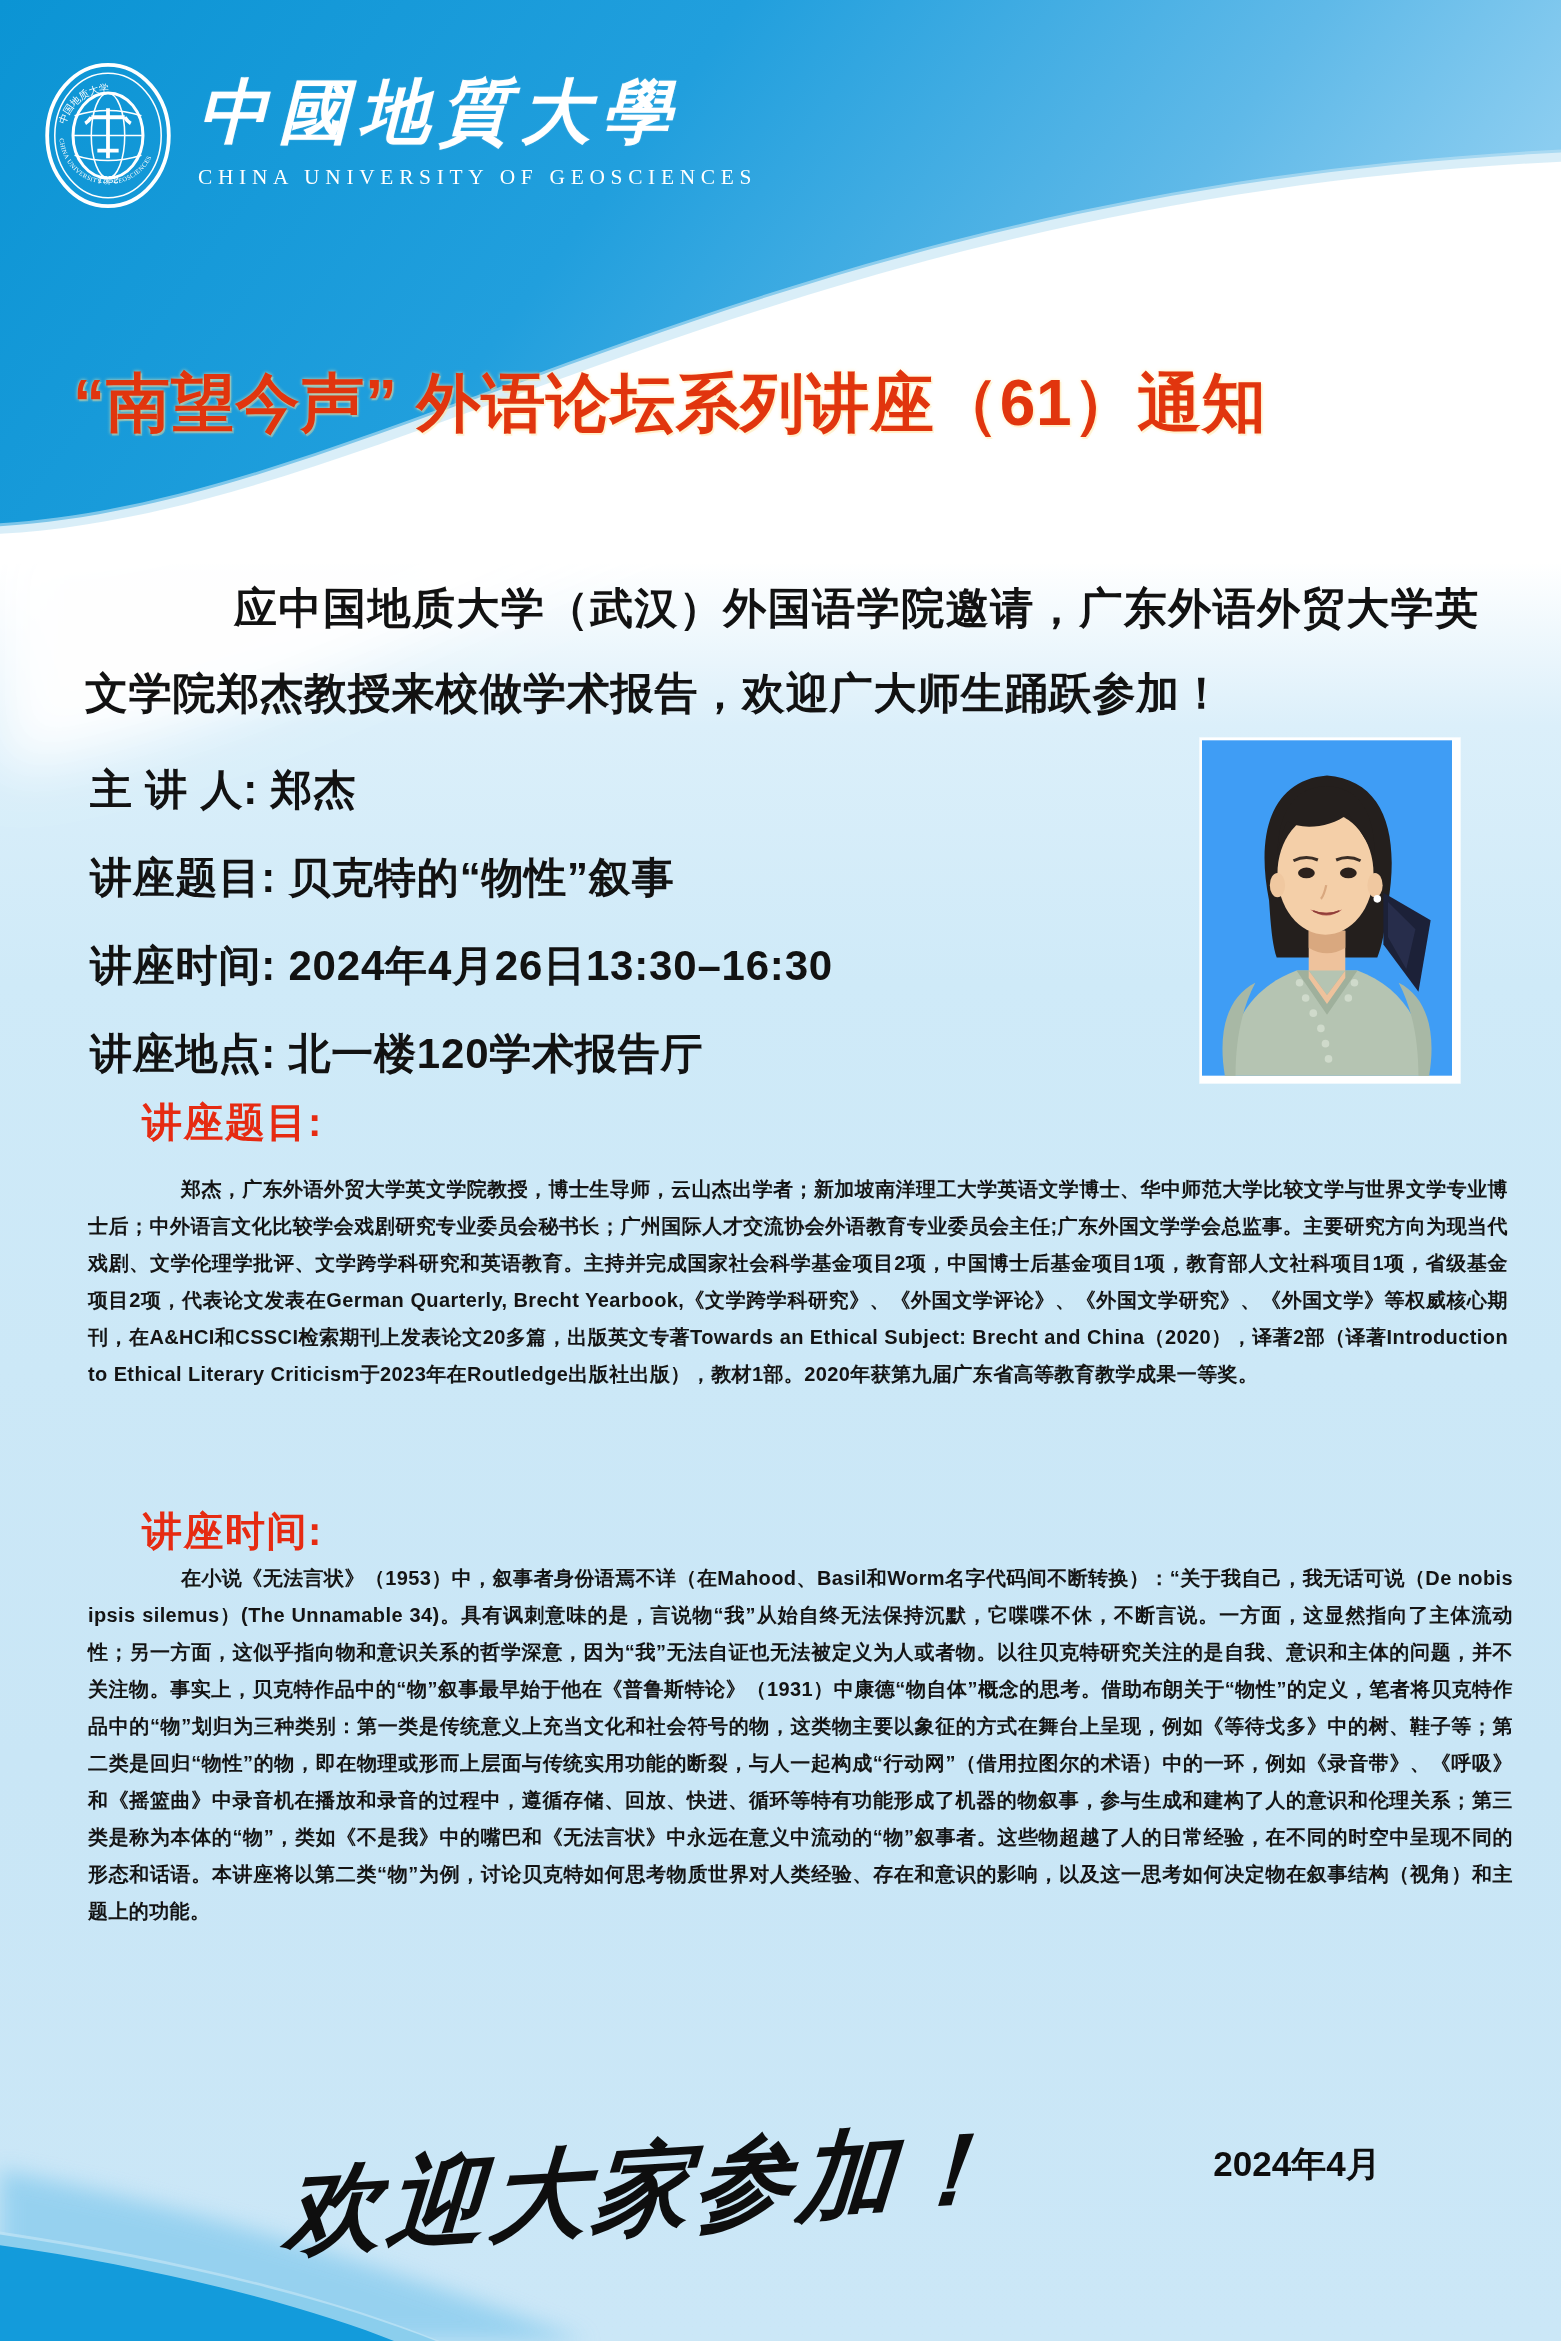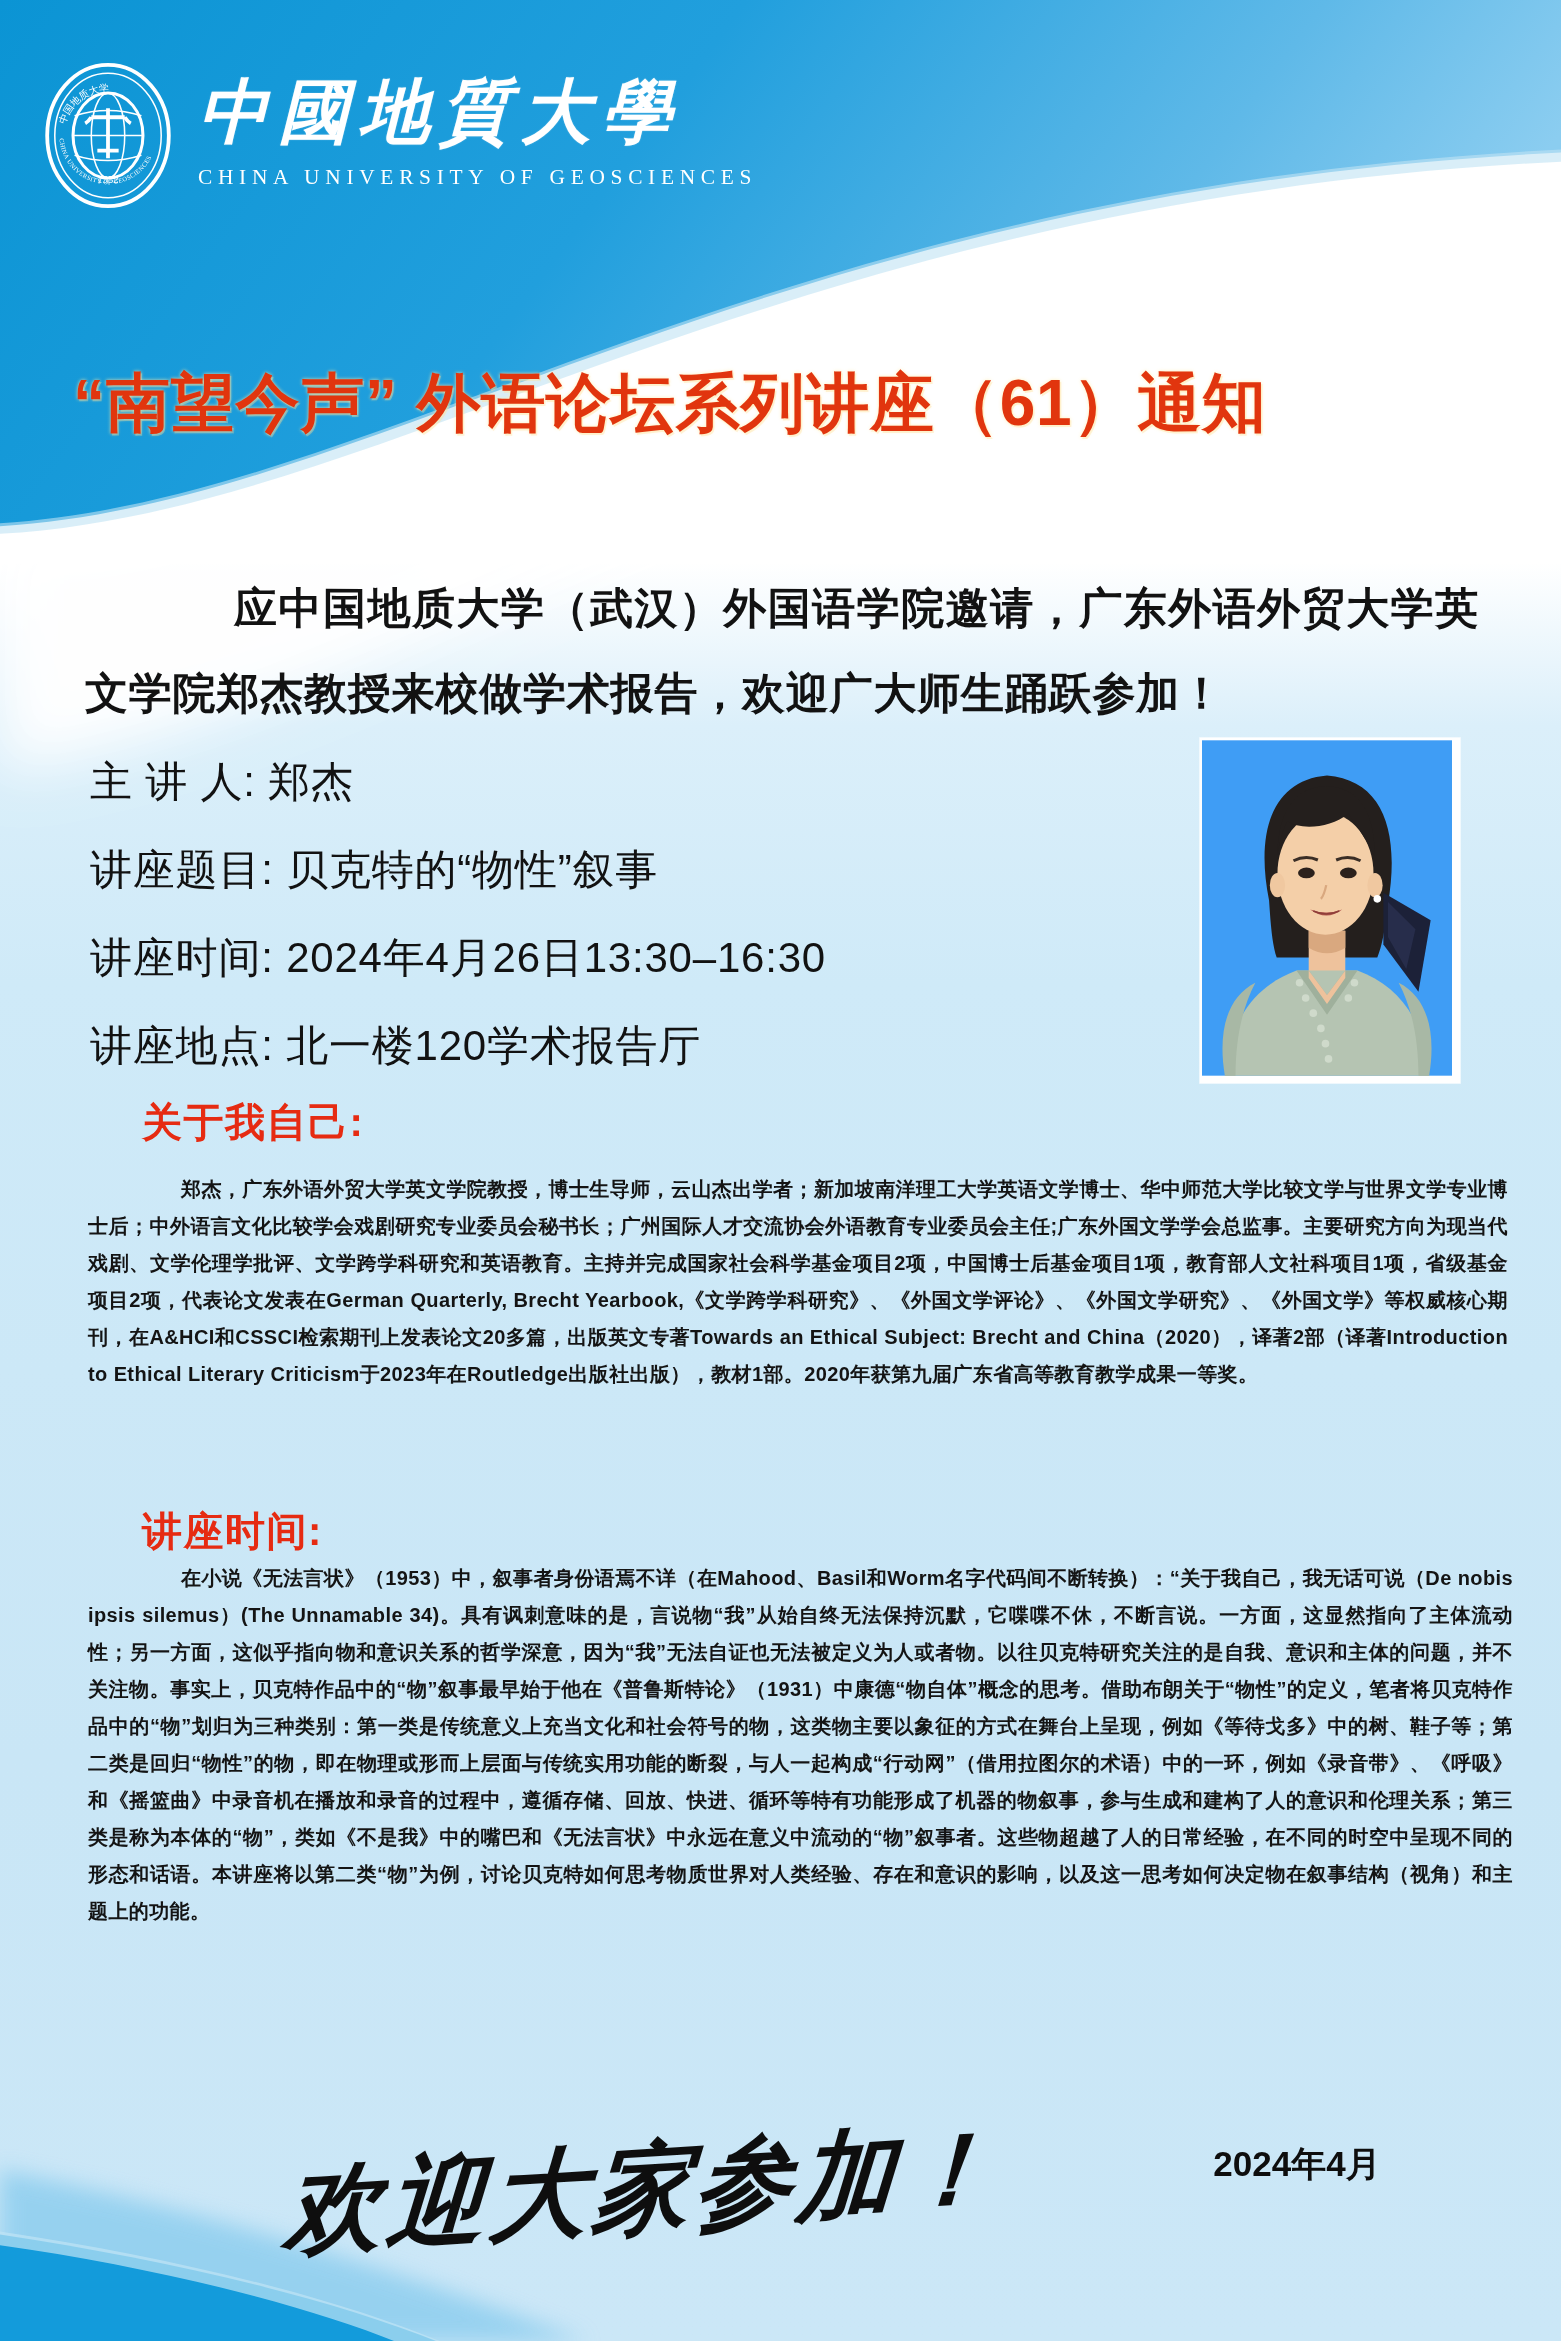--- a/index.html
+++ b/index.html
@@ -21,21 +21,21 @@
   
   .main-title{position:absolute;left:0;top:360px;width:1340px;text-align:center;margin:0;
     font-size:64px;font-weight:900;color:#e1350e;letter-spacing:0.8px;white-space:nowrap;
     text-shadow:0 0 3.8px rgba(255,236,170,.85),1.5px 1.5px 0 rgba(255,220,150,.35);}
   
   .intro{position:absolute;left:85px;top:566px;width:1394px;margin:0;
     font-size:43px;font-weight:bold;color:#121212;line-height:85px;
     text-align:justify;text-indent:149px;letter-spacing:0.8px;}
   
   .details{position:absolute;left:90px;top:761px;}
-  .detail-line{font-size:42px;font-weight:normal;color:#121212;line-height:42px;margin-bottom:46px;white-space:nowrap;letter-spacing:0.8px;}
+  .detail-line{font-size:42px;font-weight:bold;color:#121212;line-height:42px;margin-bottom:46px;white-space:nowrap;letter-spacing:0.8px;margin-top:8px;}
   
   .photo{position:absolute;left:1200px;top:738px;width:255px;height:340px;background:#ffffff;padding:2.3px;box-shadow:0 0 0 0.8px rgba(255,255,255,.8);}
   .photo svg{display:block;width:250px;height:336px;}
   
   .section-head{position:absolute;left:142px;margin:0;font-size:40px;font-weight:900;color:#e62b12;letter-spacing:1.5px;white-space:nowrap;}
   .head-bio{top:1095px;}
   .head-abs{top:1504px;}
   .body-text{position:absolute;left:72px;width:1420px;margin:16px;
     font-size:20px;font-weight:bold;color:#141414;line-height:37px;
     text-align:justify;text-indent:93px;letter-spacing:0.4px;}
@@ -157,21 +157,21 @@
       <circle cx="136" cy="338" r="5" fill="#cfdacb"></circle>
       <circle cx="146" cy="358" r="5" fill="#cfdacb"></circle>
       <circle cx="156" cy="378" r="5" fill="#cfdacb"></circle>
       <circle cx="162" cy="398" r="5" fill="#cfdacb"></circle>
       <circle cx="166" cy="418" r="5" fill="#cfdacb"></circle>
       <circle cx="200" cy="318" r="5" fill="#cfdacb"></circle>
       <circle cx="192" cy="338" r="5" fill="#cfdacb"></circle>
     </svg>
   </div>
 
-  <h2 class="section-head head-bio">关于我自己:</h2>
+  <h2 class="section-head head-bio">讲座题目:</h2>
   <p class="body-text bio">郑杰，广东外语外贸大学英文学院教授，博士生导师，云山杰出学者；新加坡南洋理工大学英语文学博士、华中师范大学比较文学与世界文学专业博士后；中外语言文化比较学会戏剧研究专业委员会秘书长；广州国际人才交流协会外语教育专业委员会主任;广东外国文学学会总监事。主要研究方向为现当代戏剧、文学伦理学批评、文学跨学科研究和英语教育。主持并完成国家社会科学基金项目2项，中国博士后基金项目1项，教育部人文社科项目1项，省级基金项目2项，代表论文发表在German Quarterly, Brecht Yearbook,《文学跨学科研究》、《外国文学评论》、《外国文学研究》、《外国文学》等权威核心期刊，在A&amp;HCI和CSSCI检索期刊上发表论文20多篇，出版英文专著Towards an Ethical Subject: Brecht and China（2020），译著2部（译著Introduction to Ethical Literary Criticism于2023年在Routledge出版社出版），教材1部。2020年获第九届广东省高等教育教学成果一等奖。</p>
 
   <h2 class="section-head head-abs">讲座时间:</h2>
   <p class="body-text abs">在小说《无法言状》（1953）中，叙事者身份语焉不详（在Mahood、Basil和Worm名字代码间不断转换）：“关于我自己，我无话可说（De nobis ipsis silemus）(The Unnamable 34)。具有讽刺意味的是，言说物“我”从始自终无法保持沉默，它喋喋不休，不断言说。一方面，这显然指向了主体流动性；另一方面，这似乎指向物和意识关系的哲学深意，因为“我”无法自证也无法被定义为人或者物。以往贝克特研究关注的是自我、意识和主体的问题，并不关注物。事实上，贝克特作品中的“物”叙事最早始于他在《普鲁斯特论》（1931）中康德“物自体”概念的思考。借助布朗关于“物性”的定义，笔者将贝克特作品中的“物”划归为三种类别：第一类是传统意义上充当文化和社会符号的物，这类物主要以象征的方式在舞台上呈现，例如《等待戈多》中的树、鞋子等；第二类是回归“物性”的物，即在物理或形而上层面与传统实用功能的断裂，与人一起构成“行动网”（借用拉图尔的术语）中的一环，例如《录音带》、《呼吸》和《摇篮曲》中录音机在播放和录音的过程中，遵循存储、回放、快进、循环等特有功能形成了机器的物叙事，参与生成和建构了人的意识和伦理关系；第三类是称为本体的“物”，类如《不是我》中的嘴巴和《无法言状》中永远在意义中流动的“物”叙事者。这些物超越了人的日常经验，在不同的时空中呈现不同的形态和话语。本讲座将以第二类“物”为例，讨论贝克特如何思考物质世界对人类经验、存在和意识的影响，以及这一思考如何决定物在叙事结构（视角）和主题上的功能。</p>
 
   <div class="welcome">欢迎大家参加！</div>
   <div class="org-block">
     <div class="org-line">2024年4月</div>
   </div>
 

